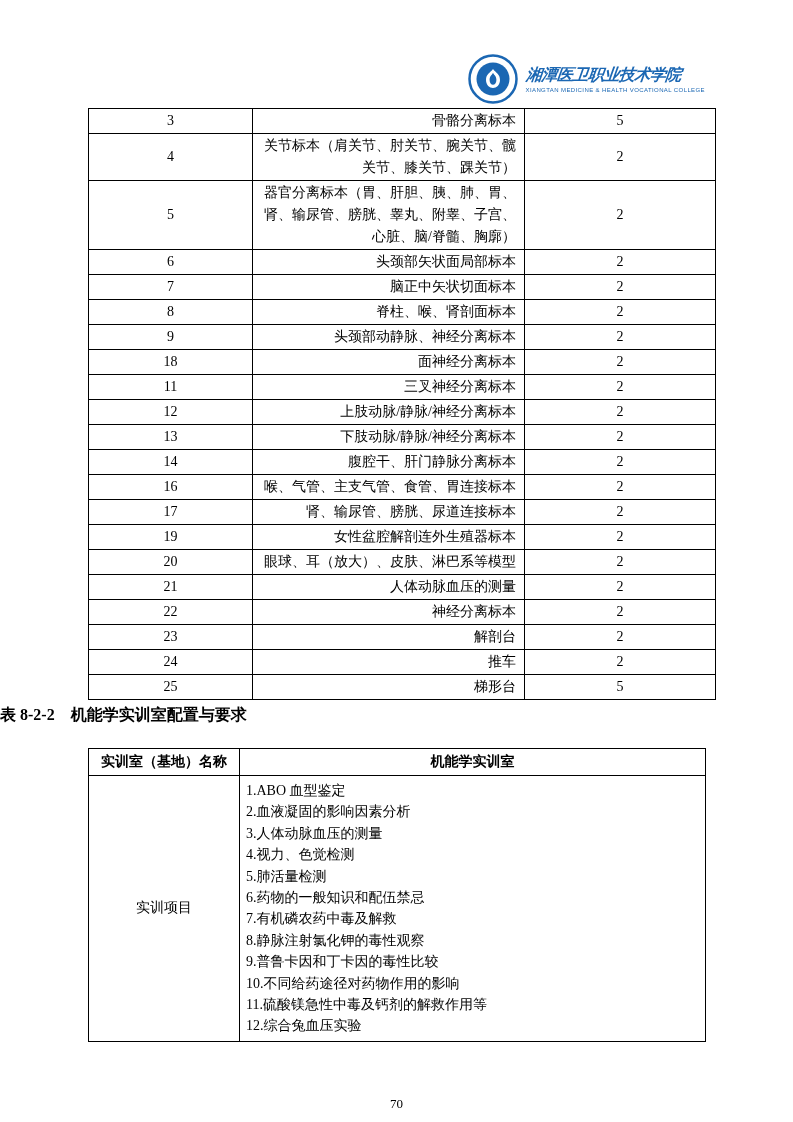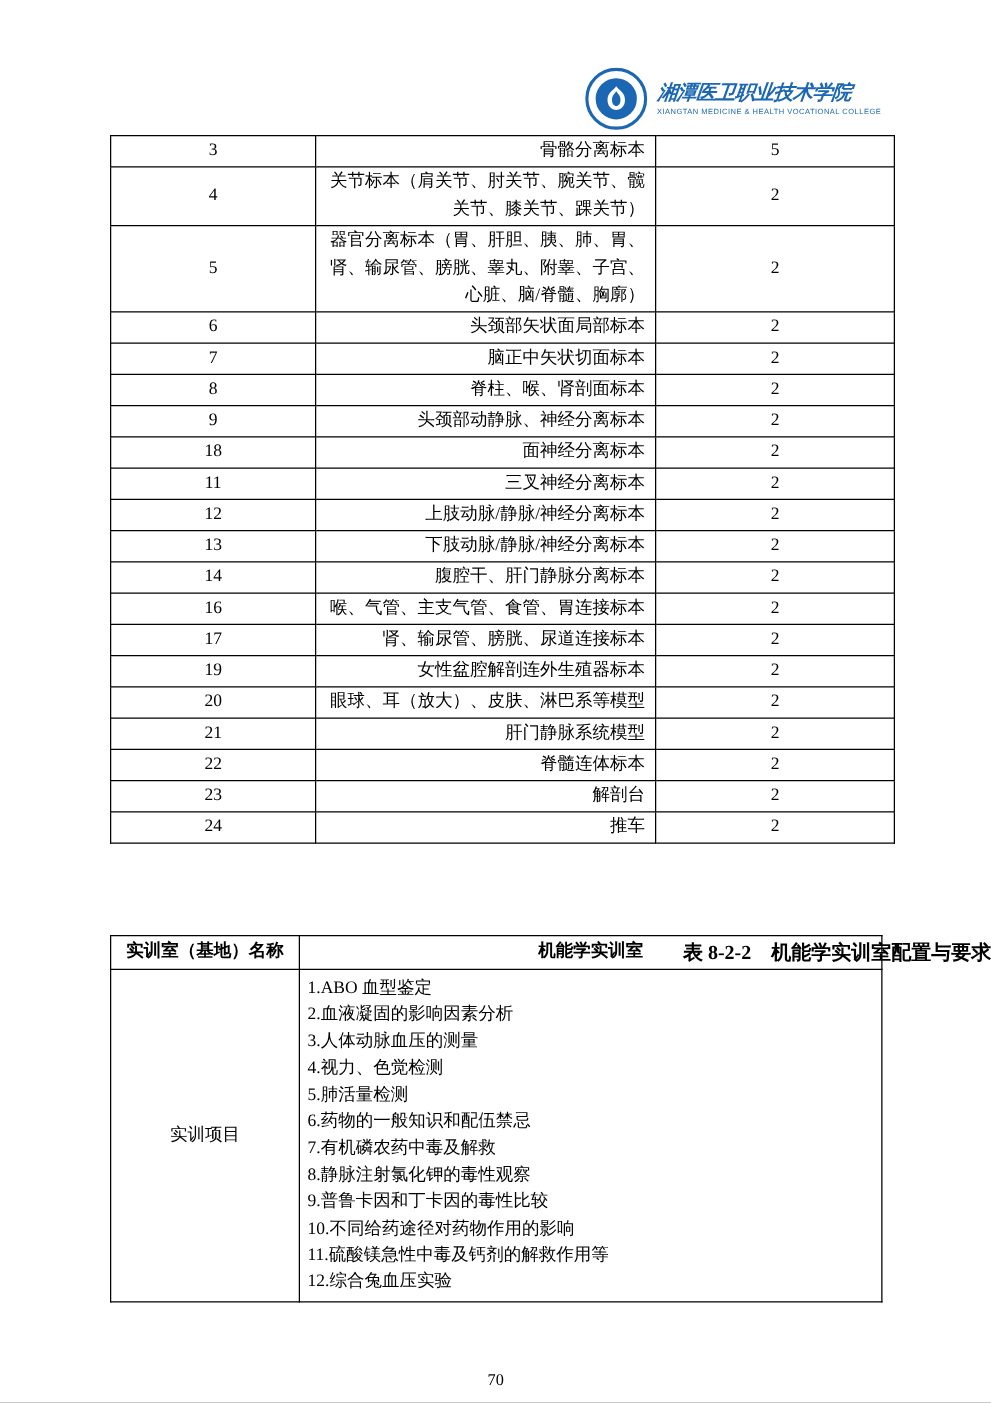--- a/index.html
+++ b/index.html
@@ -43,22 +43,22 @@
     padding:1px 8px;
     line-height:22px;
     vertical-align:middle;
   }
   .t1 td.cell-no{width:147px;text-align:center;}
   .t1 td.cell-item{width:255px;text-align:right;}
   .t1 td.cell-qty{width:174px;text-align:center;}
   .t1 tr{height:23px;}
   
   .caption{
-    position:absolute;left:0;top:752px;width:100%;
-    text-align:right;font-size:16px;font-weight:bold;
+    position:absolute;left:0;top:704px;width:100%;
+    text-align:left;font-size:16px;font-weight:bold;
     line-height:22px;
   }
   .t2{
     position:absolute;left:88px;top:748px;width:618px;
     font-size:14px;
   }
   .t2 th,.t2 td{border:1.5px solid #000;vertical-align:middle;}
   .t2 th{
     font-size:14px;font-weight:bold;text-align:center;
     height:24px;padding:1px 4px;line-height:20px;margin-left:14px;
@@ -176,37 +176,42 @@
           <td class="cell-item">女性盆腔解剖连外生殖器标本</td>
           <td class="cell-qty">2</td>
         </tr>
         <tr>
           <td class="cell-no">20</td>
           <td class="cell-item">眼球、耳（放大）、皮肤、淋巴系等模型</td>
           <td class="cell-qty">2</td>
         </tr>
         <tr>
           <td class="cell-no">21</td>
-          <td class="cell-item">肝门静脉系统模型</td>
+          <td class="cell-item">人体动脉血压的测量</td>
           <td class="cell-qty">2</td>
         </tr>
         <tr>
           <td class="cell-no">22</td>
-          <td class="cell-item">脊髓连体标本</td>
+          <td class="cell-item">神经分离标本</td>
           <td class="cell-qty">2</td>
         </tr>
         <tr>
           <td class="cell-no">23</td>
           <td class="cell-item">解剖台</td>
           <td class="cell-qty">2</td>
         </tr>
         <tr>
           <td class="cell-no">24</td>
           <td class="cell-item">推车</td>
           <td class="cell-qty">2</td>
+        </tr>
+        <tr>
+          <td class="cell-no">25</td>
+          <td class="cell-item">梯形台</td>
+          <td class="cell-qty">5</td>
         </tr>
       </tbody>
   </table>
 
   <div class="caption">表 8-2-2　机能学实训室配置与要求</div>
 
   <table class="t2">
     <thead>
       <tr>
         <th class="col-name">实训室（基地）名称</th>

